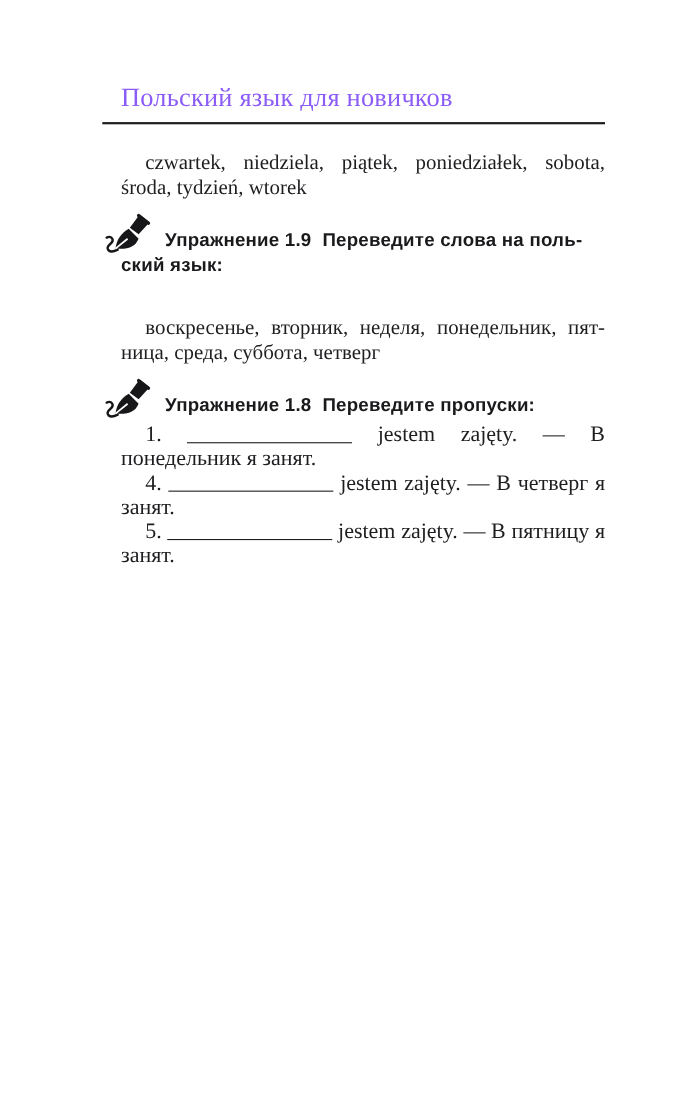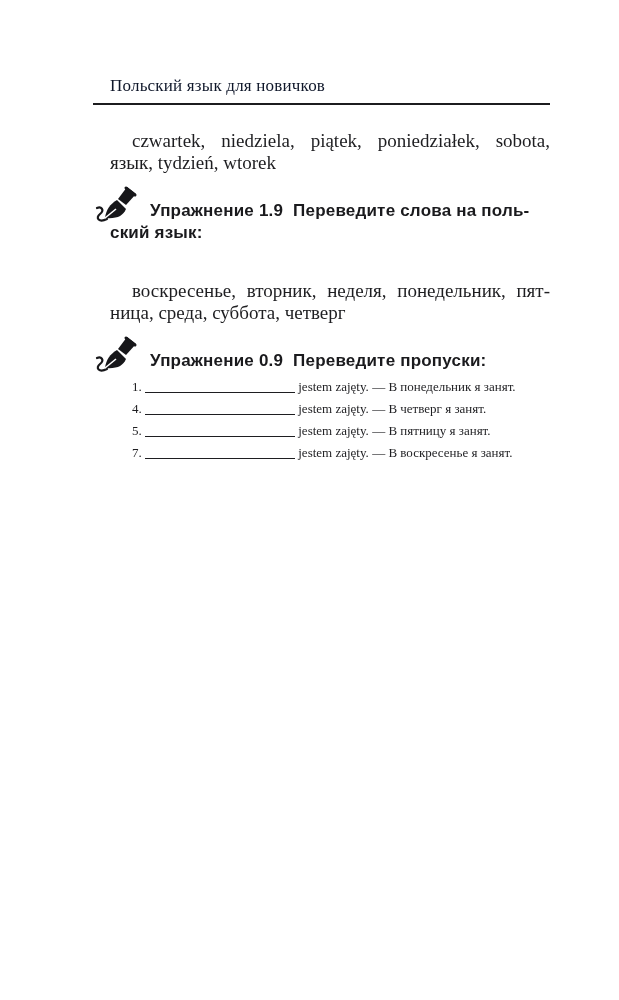--- a/index.html
+++ b/index.html
@@ -7,24 +7,24 @@
   body {
     width: 619px; height: 1000px;
     background: #ffffff;
     color: #1e1e21;
     font-family: "Liberation Serif", "DejaVu Serif", serif;
     overflow: hidden;
   }
   .page { padding: 76px 69px 0 110px; }
 
   .page-header {
-    font-size: 17px;
+    font-size: 24px;
     line-height: 1.15;
     letter-spacing: 0.2px;
-    color: #0f172a;
+    color: #8b5cf6;
     margin-left: -17px;
     padding-left: 17px;
     padding-bottom: 7px;
     border-bottom: 2.5px solid #1c1c1f;
   }
 
   .para {
     margin: 0;
     text-align: justify;
     line-height: 22px;
@@ -49,21 +49,21 @@
     position: absolute;
     left: -17px; top: -17px;
     width: 50px; height: 46px;
   }
   .pen-icon svg { width: 100%; height: 100%; display: block; }
   .ex-instr { margin-left: 5px; }
 
   .items { margin: 0; }
   .item {
     margin: 0;
-    font-size: 13px;
+    font-size: 20px;
     line-height: 22px;
     text-align: justify;
     text-indent: 22px;
     hyphens: manual;
   }
   .blank {
     display: inline-block;
     width: 150px;
     height: 15px;
     border-bottom: 1.6px solid #1e1e21;
@@ -72,21 +72,21 @@
 </style>
 </head>
 <body>
 
 <div class="page">
 
   <header class="page-header">
     <span>Польский язык для новичков</span>
   </header>
 
-  <p class="para wordlist intro-para">czwartek, niedziela, piątek, poniedziałek, sobota, язык, tydzień, wtorek</p>
+  <p class="para wordlist intro-para">czwartek, niedziela, piątek, poniedziałek, sobota, środa, tydzień, wtorek</p>
 
   <div class="ex-head">
     <span class="pen-icon">
       <svg viewBox="0 0 50 46" xmlns="http://www.w3.org/2000/svg">
         <path d="M14,36 C6,40 2,35 7,31 C12,27 8,23 4,25" fill="none" stroke="#17171a" stroke-width="2.2" stroke-linecap="round"></path>
         <path d="M12,35 C13,27 17,21 24,17 L33,26 C30,33 24,36 12,35 Z" fill="#17171a"></path>
         <path d="M12,35 L23,26" stroke="#ffffff" stroke-width="1.6"></path>
         <path d="M25,16 L34,4 L43,11 L33,22 Z" fill="#17171a"></path>
         <path d="M33,5 L42,12" stroke="#17171a" stroke-width="3" stroke-linecap="round"></path>
       </svg>
@@ -100,21 +100,21 @@
   <div class="ex-head">
     <span class="pen-icon">
       <svg viewBox="0 0 50 46" xmlns="http://www.w3.org/2000/svg">
         <path d="M14,36 C6,40 2,35 7,31 C12,27 8,23 4,25" fill="none" stroke="#17171a" stroke-width="2.2" stroke-linecap="round"></path>
         <path d="M12,35 C13,27 17,21 24,17 L33,26 C30,33 24,36 12,35 Z" fill="#17171a"></path>
         <path d="M12,35 L23,26" stroke="#ffffff" stroke-width="1.6"></path>
         <path d="M25,16 L34,4 L43,11 L33,22 Z" fill="#17171a"></path>
         <path d="M33,5 L42,12" stroke="#17171a" stroke-width="3" stroke-linecap="round"></path>
       </svg>
     </span>
-    <span class="ex-label">Упражнение 0.9</span>
+    <span class="ex-label">Упражнение 1.8</span>
     <span class="ex-instr">Переведите пропуски:</span>
   </div>
 
   <div class="items">
     <p class="item">
       <span>1.</span>
       <span class="blank"></span>
       <span>jestem zajęty.</span>
       <span>—</span>
       <span>В понедельник я занят.</span>
@@ -126,22 +126,15 @@
       <span>—</span>
       <span>В четверг я за­нят.</span>
     </p>
     <p class="item">
       <span>5.</span>
       <span class="blank"></span>
       <span>jestem zajęty.</span>
       <span>—</span>
       <span>В пятницу я за­нят.</span>
     </p>
-    <p class="item">
-      <span>7.</span>
-      <span class="blank"></span>
-      <span>jestem zajęty.</span>
-      <span>—</span>
-      <span>В воскресенье я занят.</span>
-    </p>
   </div>
 
 </div>
 
 </body></html>

